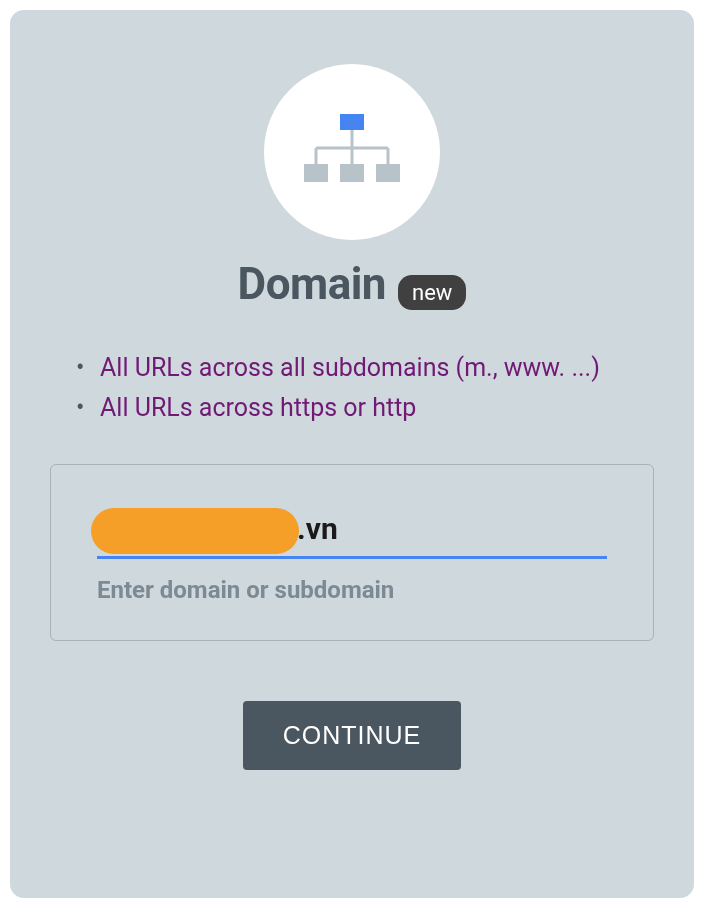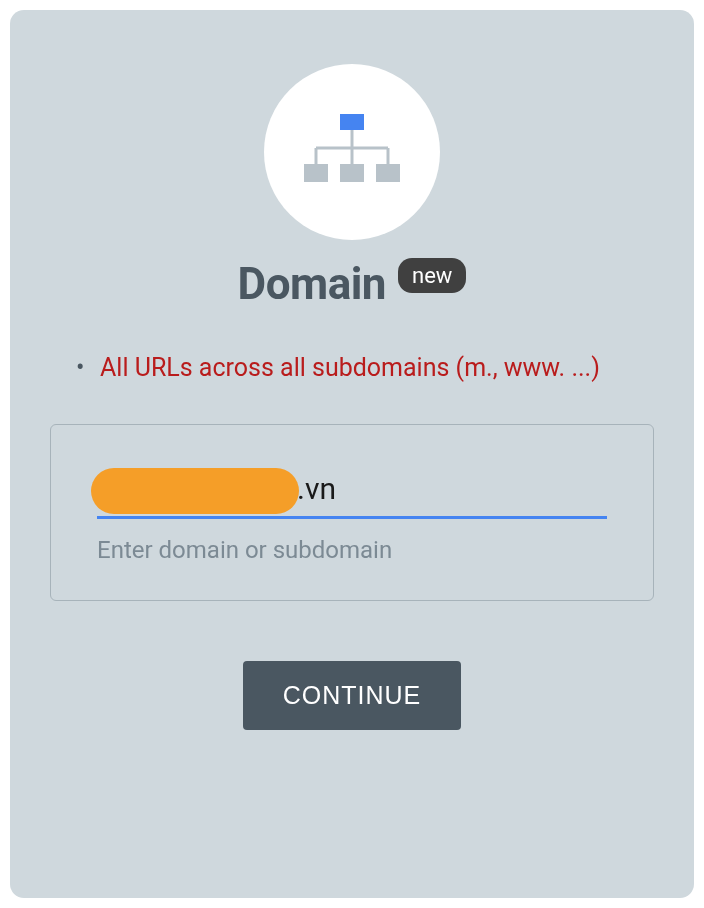--- a/index.html
+++ b/index.html
@@ -29,21 +29,21 @@
       height: 176px;
       border-radius: 50%;
       background: #ffffff;
       display: flex;
       align-items: center;
       justify-content: center;
       margin-top: 14px;
     }
     .title-row {
       display: flex;
-      align-items: flex-start;
+      align-items: flex-end;
       gap: 12px;
       margin-top: 18px;
     }
     .title {
       font-size: 44px;
       font-weight: 700;
       color: #4a5761;
       letter-spacing: -0.5px;
     }
     .badge {
@@ -56,39 +56,40 @@
     }
     .feature-list {
       list-style: none;
       width: 100%;
       margin-top: 38px;
       padding-left: 26px;
     }
     .feature-list li {
       position: relative;
       font-size: 25px;
-      color: #b91c1c;
+      color: #701a75;
       line-height: 1.6;
       padding-left: 24px;
     }
     .feature-list li::before {
       content: "•";
       position: absolute;
       left: 0;
       top: 0;
       color: #4a5761;
       font-size: 25px;
     }
     .input-box {
       width: 100%;
       border: 1px solid #a7b3ba;
       border-radius: 6px;
       margin-top: 36px;
       padding: 46px 46px 36px 46px;
       background: transparent;
+      font-weight: bold;
     }
     .input-field {
       position: relative;
       border-bottom: 3px solid #4584f1;
       padding-bottom: 8px;
       height: 48px;
       display: flex;
       align-items: flex-end;
     }
     .redaction {
@@ -144,20 +145,21 @@
     </span>
   </div>
 
   <div class="title-row">
     <div class="title">Domain</div>
     <div class="badge">new</div>
   </div>
 
   <ul class="feature-list">
     <li>All URLs across all subdomains (m., www. ...)</li>
+    <li>All URLs across https or http</li>
   </ul>
 
   <div class="input-box">
     <div class="input-field">
       <div class="redaction"></div>
       <span class="input-value">.vn</span>
     </div>
     <div class="helper-text">Enter domain or subdomain</div>
   </div>
 

